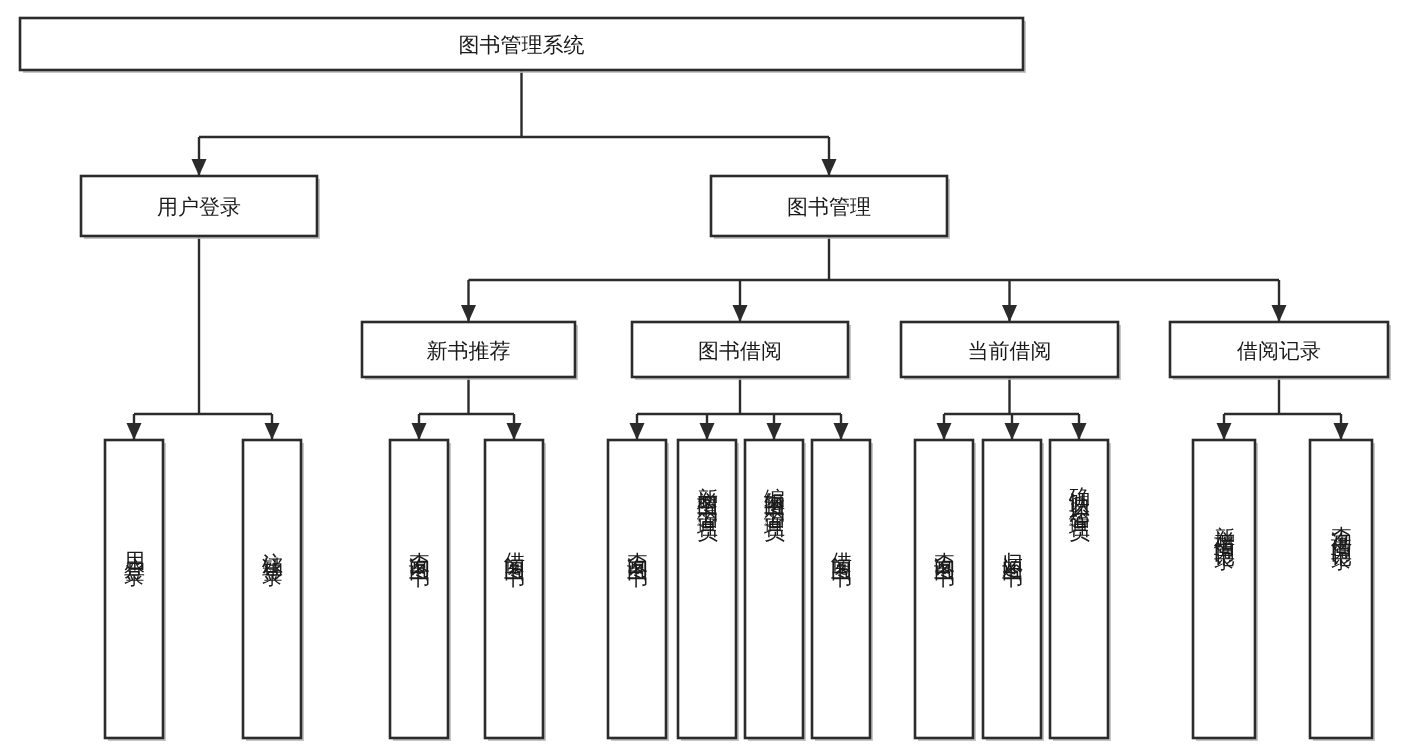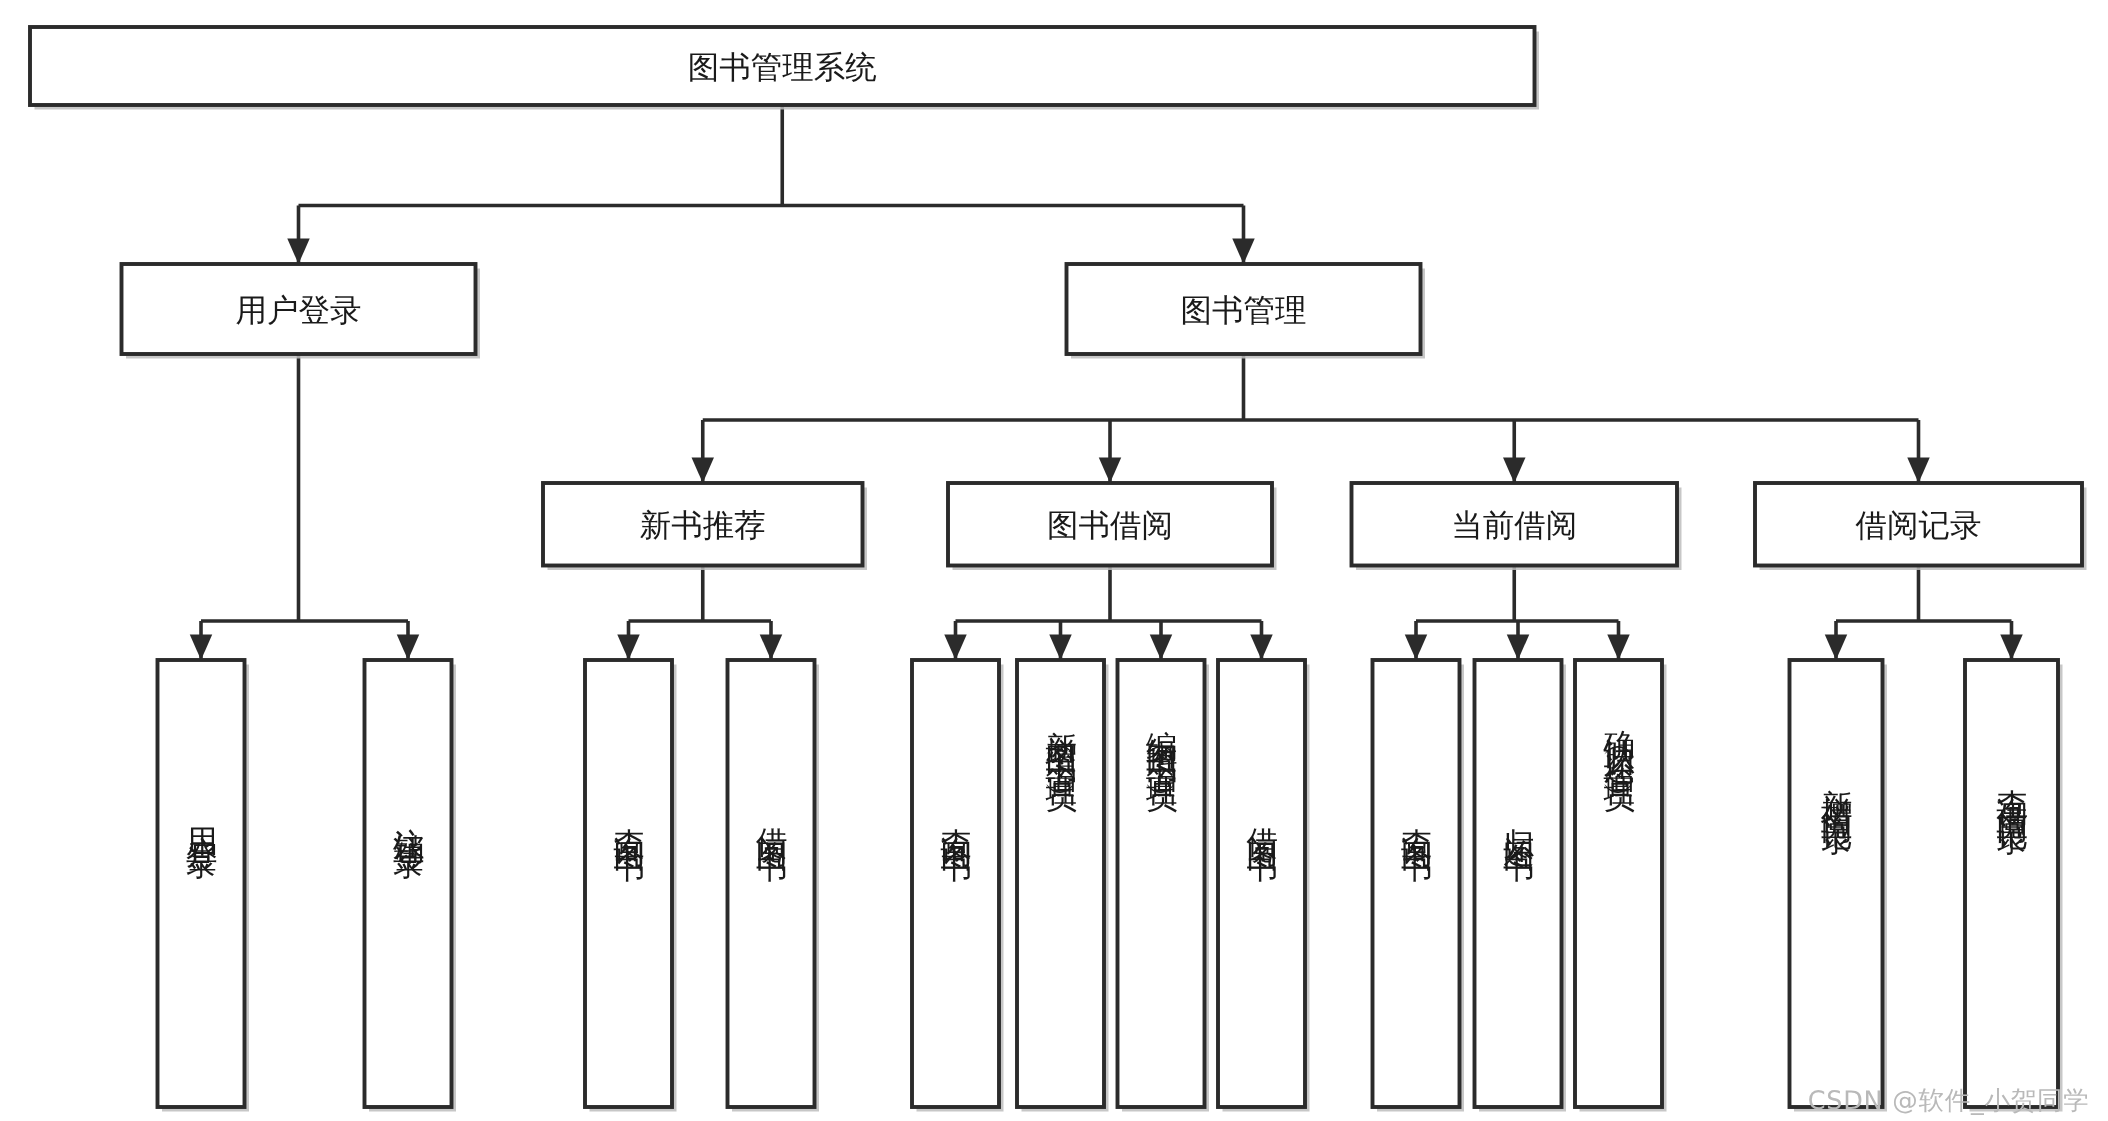--- a/index.html
+++ b/index.html
@@ -260,14 +260,13 @@
       <div class="leaf-label-wrap" style="left: 1050px; top: 442px; width: 58px; height: 286px; padding-top: 24px;">
         <div class="leaf-label">确认归还（管理员）</div>
       </div>
       <div class="leaf-label-wrap" style="left: 1193px; top: 442px; width: 62px; height: 286px; padding-top: 63px;">
         <div class="leaf-label">新增借阅记录</div>
       </div>
       <div class="leaf-label-wrap" style="left: 1310px; top: 442px; width: 62px; height: 286px; padding-top: 63px;">
         <div class="leaf-label">查询借阅记录</div>
       </div>
     </div>
-  <div id="watermark">CSDN @软件_小贺同学</div>
 </div>
 
 </body></html>

